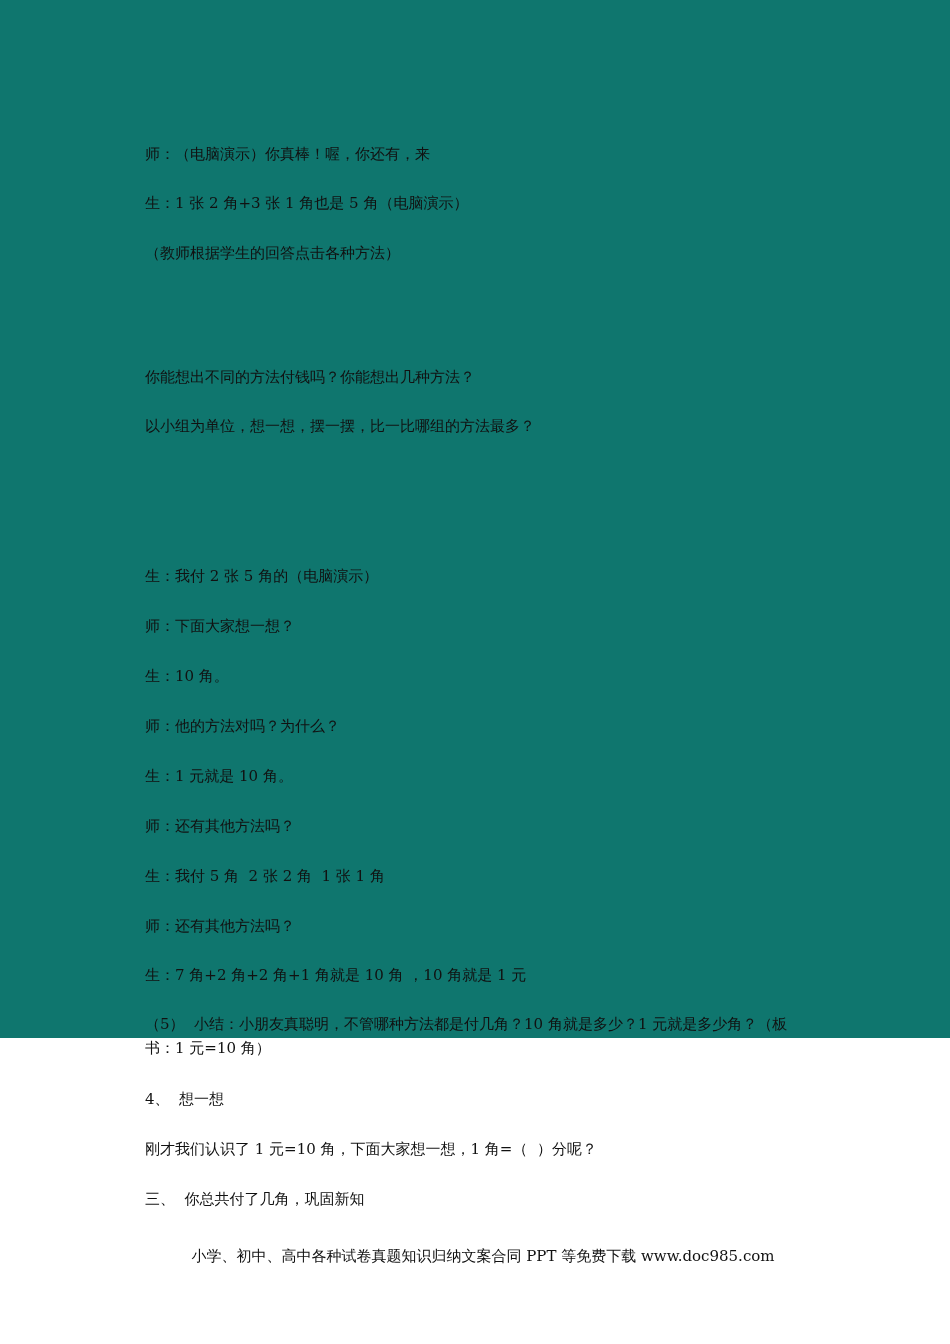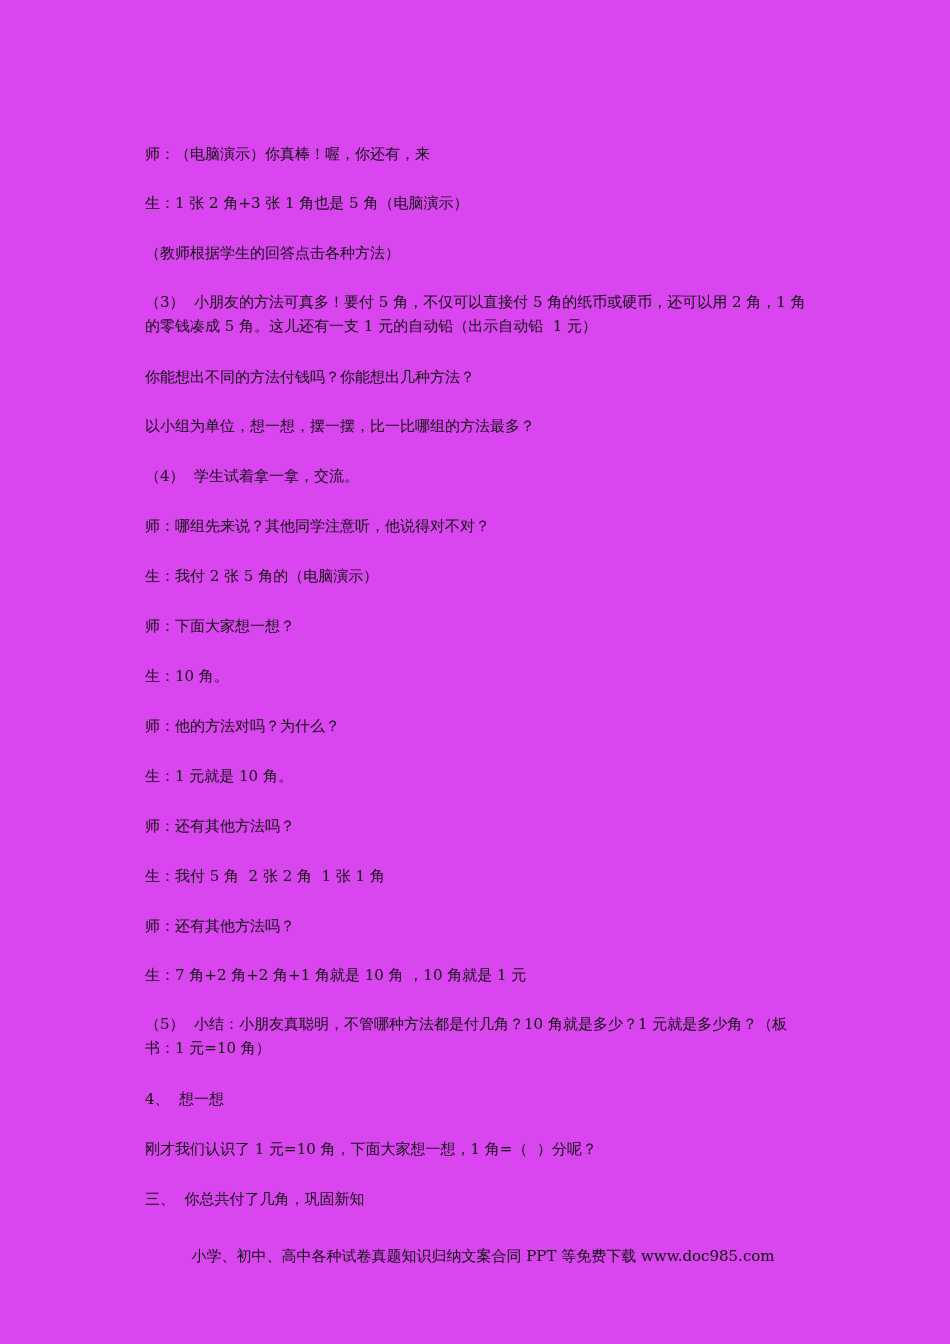--- a/index.html
+++ b/index.html
@@ -13,22 +13,22 @@
       position: relative;
       overflow: hidden;
       font-family: "DejaVu Serif", "Liberation Serif", serif;
       color: #111111;
     }
     .page {
       position: absolute;
       left: 0;
       top: 0;
       width: 950px;
-      height: 1344px;
-      background: #d946ef;
+      height: 1038px;
+      background: #0f766e;
     }
     .line {
       position: absolute;
       left: 145px;
       width: 668px;
       font-size: 15px;
       line-height: 24px;
       white-space: pre-wrap;
       letter-spacing: 0px;
     }
@@ -45,25 +45,22 @@
       box-sizing: border-box;
     }
   </style>
 </head>
 <body>
 
 <div class="page">
   <div class="line" style="top:142px">师：（电脑演示）你真棒！喔，你还有，来</div>
   <div class="line" style="top:191px">生：1 张 2 角+3 张 1 角也是 5 角（电脑演示）</div>
   <div class="line" style="top:241px">（教师根据学生的回答点击各种方法）</div>
-  <div class="line" style="top:290px">（3）  小朋友的方法可真多！要付 5 角，不仅可以直接付 5 角的纸币或硬币，还可以用 2 角，1 角的零钱凑成 5 角。这儿还有一支 1 元的自动铅（出示自动铅  1 元）</div>
   <div class="line" style="top:414px">以小组为单位，想一想，摆一摆，比一比哪组的方法最多？</div>
   <div class="line" style="top:365px">你能想出不同的方法付钱吗？你能想出几种方法？</div>
-  <div class="line" style="top:464px">（4）  学生试着拿一拿，交流。</div>
-  <div class="line" style="top:514px">师：哪组先来说？其他同学注意听，他说得对不对？</div>
   <div class="line" style="top:564px">生：我付 2 张 5 角的（电脑演示）</div>
   <div class="line" style="top:614px">师：下面大家想一想？</div>
   <div class="line" style="top:664px">生：10 角。</div>
   <div class="line" style="top:714px">师：他的方法对吗？为什么？</div>
   <div class="line" style="top:764px">生：1 元就是 10 角。</div>
   <div class="line" style="top:814px">师：还有其他方法吗？</div>
   <div class="line" style="top:864px">生：我付 5 角  2 张 2 角  1 张 1 角</div>
   <div class="line" style="top:914px">师：还有其他方法吗？</div>
   <div class="line" style="top:963px">生：7 角+2 角+2 角+1 角就是 10 角 ，10 角就是 1 元</div>
   <div class="line" style="top:1012px">（5）  小结：小朋友真聪明，不管哪种方法都是付几角？10 角就是多少？1 元就是多少角？（板书：1 元=10 角）</div>

